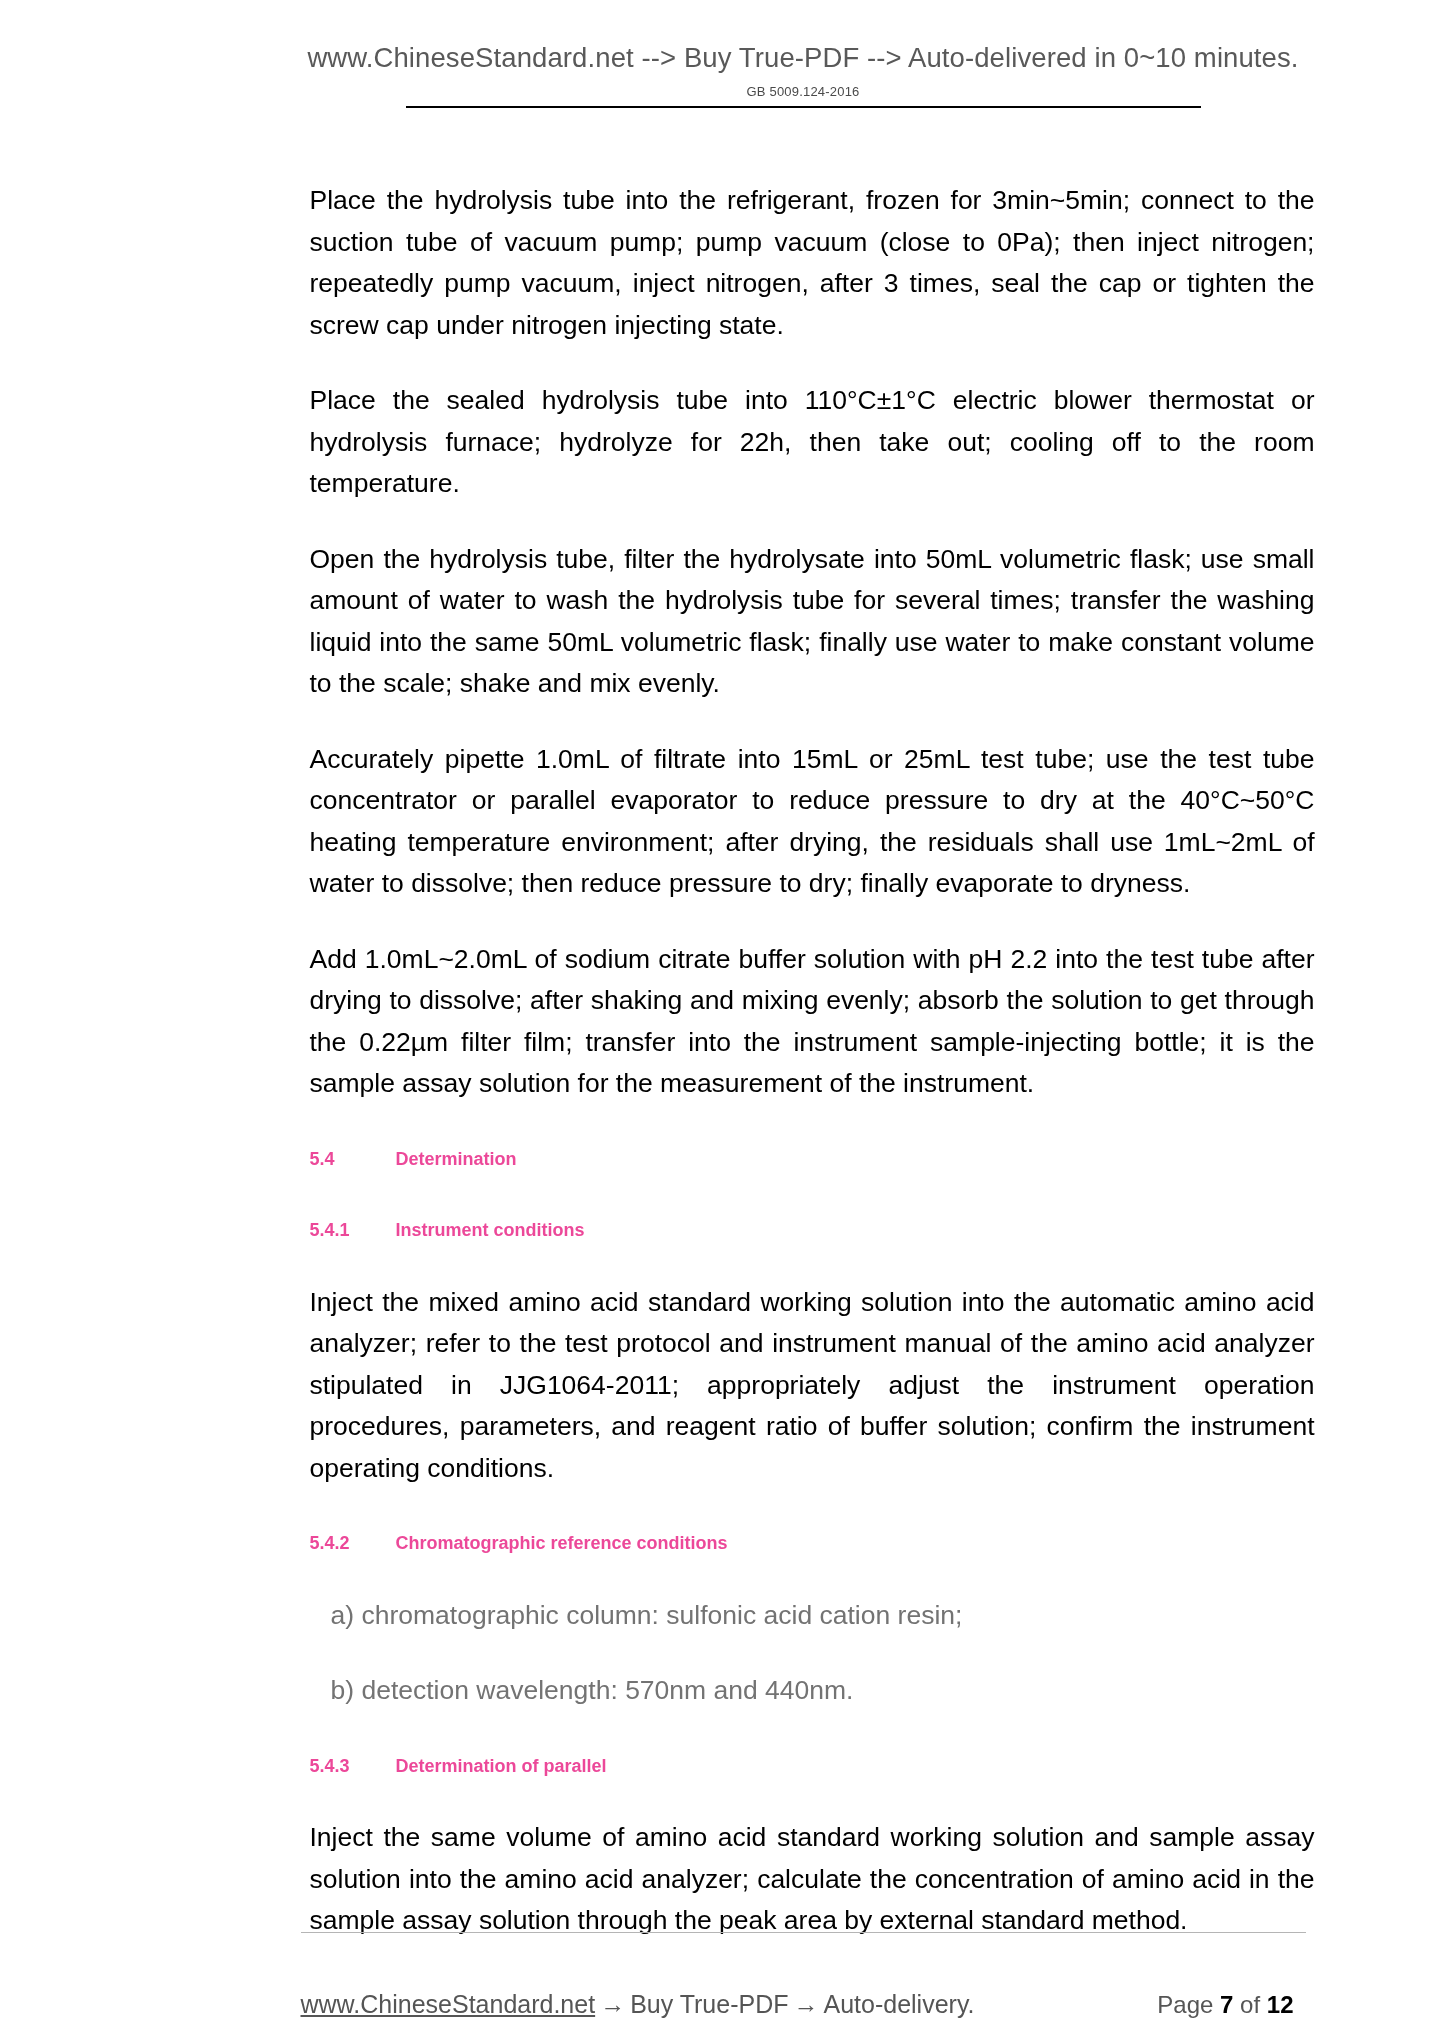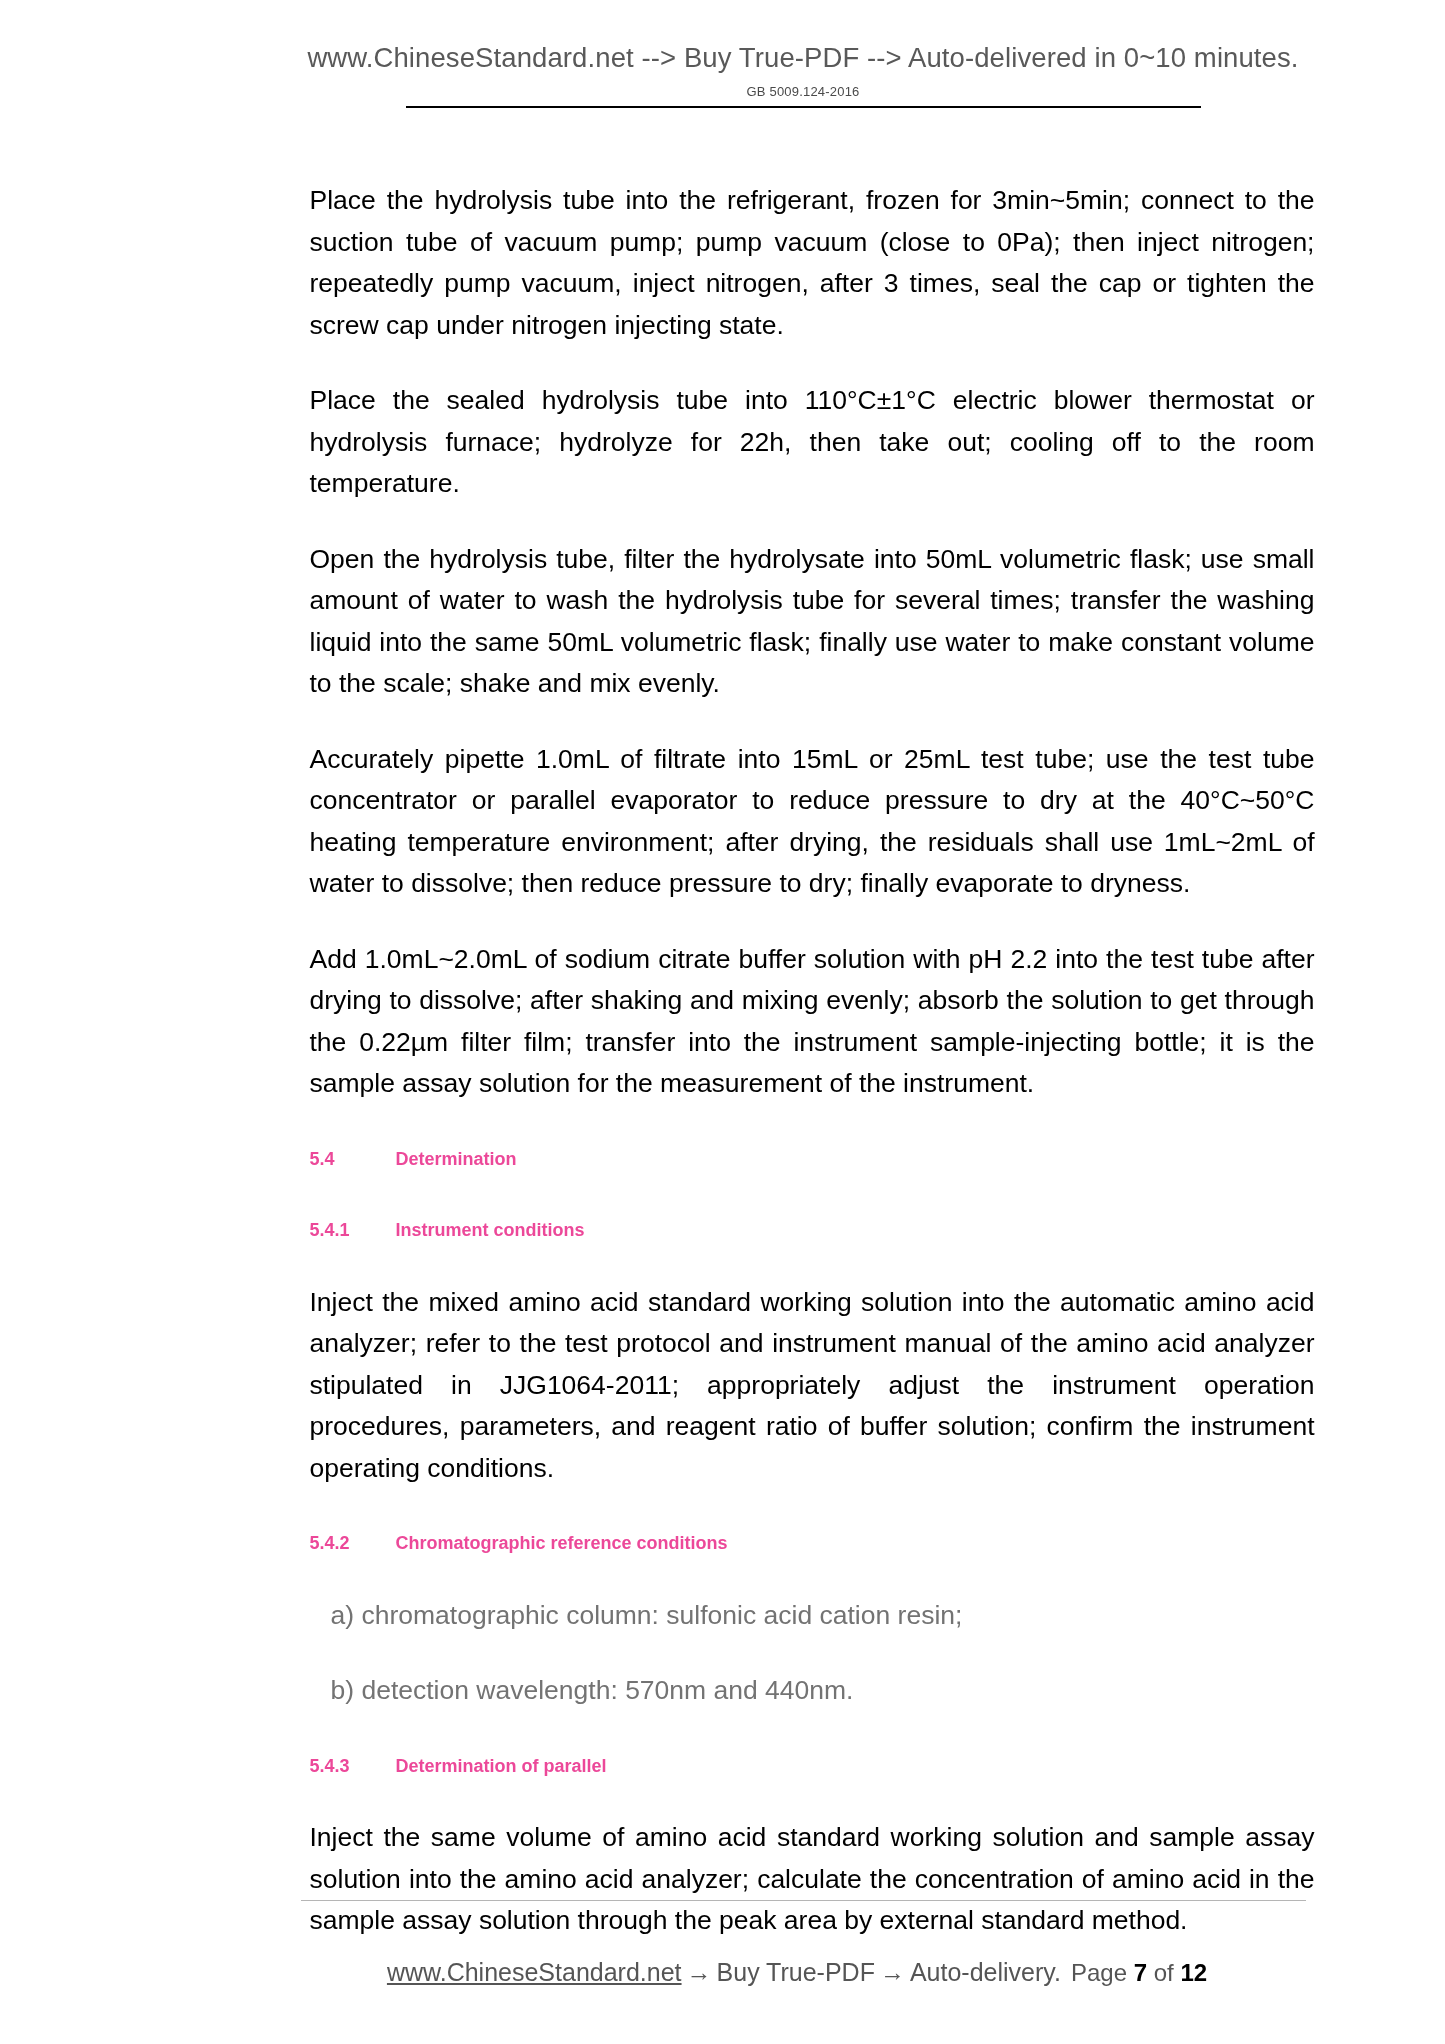--- a/index.html
+++ b/index.html
@@ -97,24 +97,24 @@
   }
   .footer-rule {
     width: 1005px;
     margin: 0 auto;
     border-top: 1.4px solid #b5b5b5;
   }
   .footer-row {
     width: 1005px;
     margin: 0 auto;
     padding-top: 18px;
-    padding-bottom: 57px;
+    padding-bottom: 25px;
     display: flex;
     align-items: baseline;
-    justify-content: center;
+    justify-content: space-between;
     color: #555555;
     font-size: 25px;
     gap: 10px;
   }
   .footer-left {
     white-space: nowrap;
   }
   .footer-url {
     text-decoration: underline;
     color: #555555;

